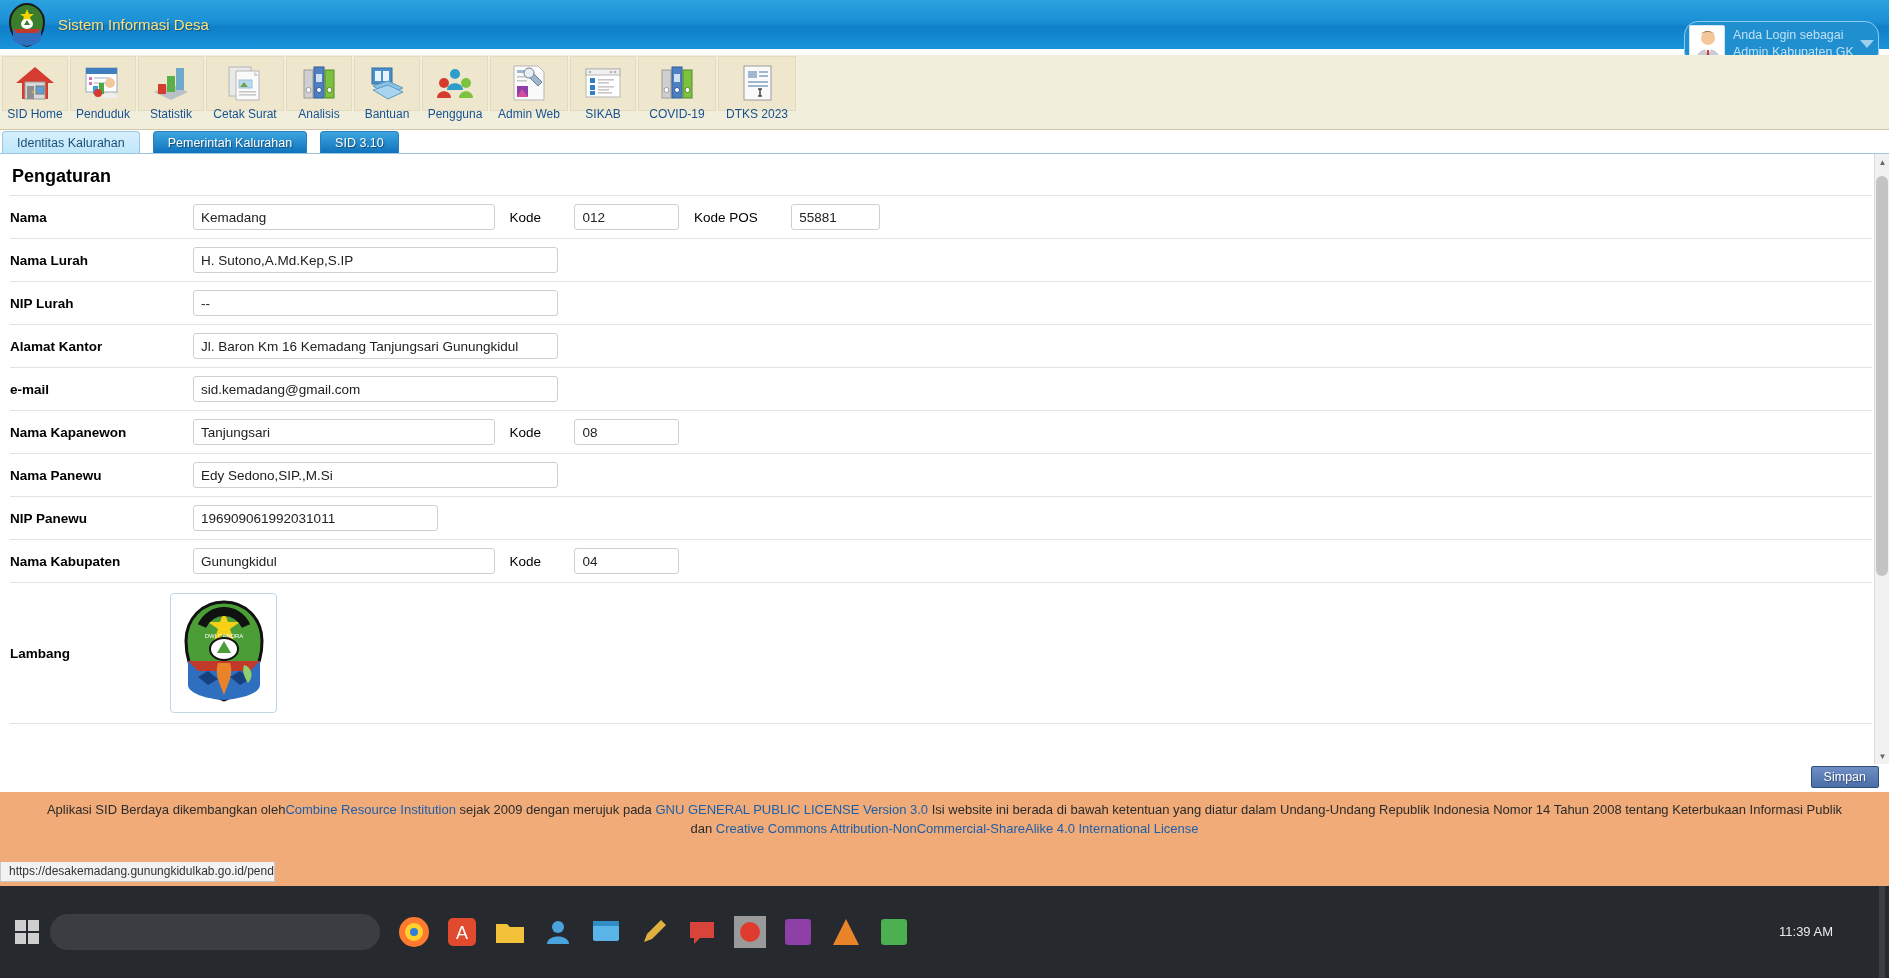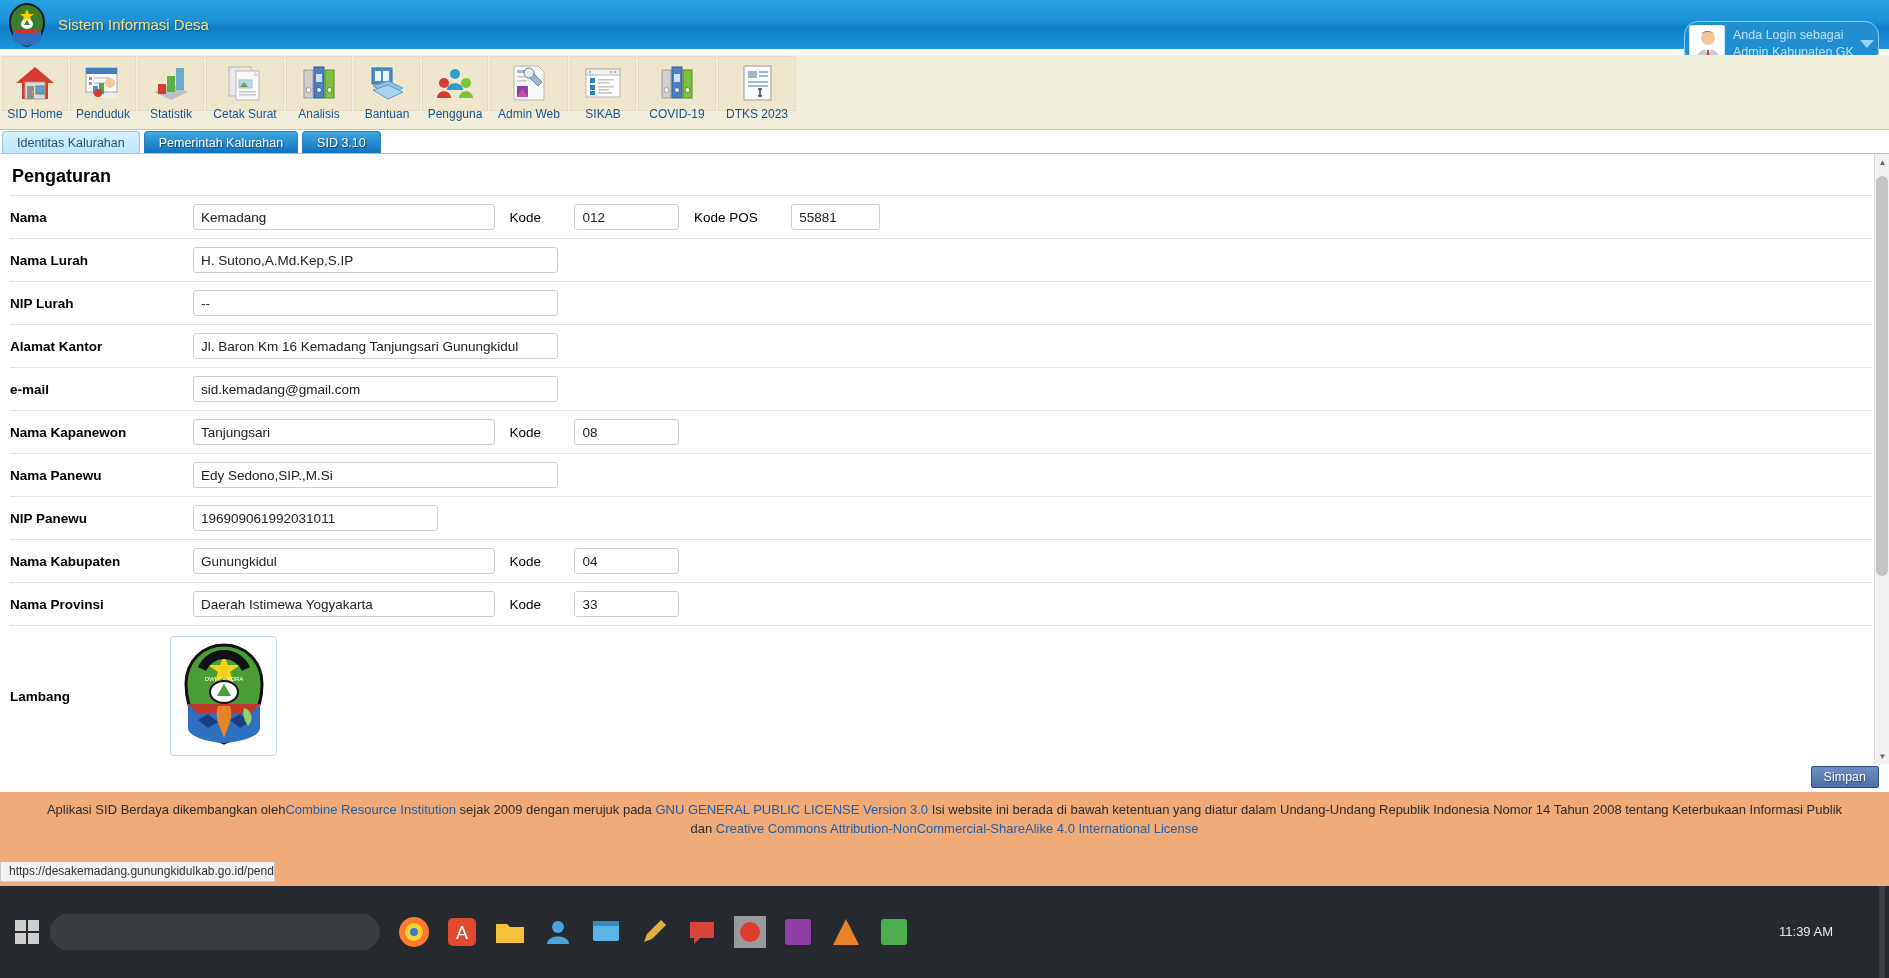--- a/index.html
+++ b/index.html
@@ -78,21 +78,21 @@
     border-bottom: 1px solid #9cc7e0;
     display: flex; align-items: flex-end; padding-left: 2px;
   }
   .tab {
     height: 22px; padding: 0 14px;
     display: flex; align-items: center;
     font-size: 12.5px; color: #ffffff;
     background: linear-gradient(to bottom, #3ea6e0, #0f72bd);
     border: 1px solid #2b7fb8; border-bottom: none;
     border-radius: 4px 4px 0 0;
-    margin-right: 4px; cursor: pointer;
+    margin-right: 13px; cursor: pointer;
     text-shadow: 1px 1px 1px rgba(0,0,0,0.45);
   }
   .tab.active {
     background: linear-gradient(to bottom, #d7f0fd, #bfe6fb);
     color: #1b4f77; text-shadow: none; border-color: #9cc7e0;
   }
 
   
   .page {
     position: absolute; left: 0; top: 154px;
@@ -478,28 +478,20 @@
 
     <tr>
       <td class="lbl">Nama Kabupaten</td>
       <td>
         <span class="inp w-big">Gunungkidul</span>
         <span class="sub-lbl">Kode</span>
         <span class="inp w-code">04</span>
       </td>
     </tr>
 
-    <tr>
-      <td class="lbl">Nama Provinsi</td>
-      <td>
-        <span class="inp w-big">Daerah Istimewa Yogyakarta</span>
-        <span class="sub-lbl">Kode</span>
-        <span class="inp w-code">33</span>
-      </td>
-    </tr>
 
     <tr>
       <td class="lbl">Lambang</td>
       <td style="padding:10px 0;">
         <div class="lambang-box">
           <span>
             <svg width="92" height="104" viewBox="0 0 92 104">
               <path d="M46 3 C68 3 84 20 84 42 C84 72 66 95 46 101 C26 95 8 72 8 42 C8 20 24 3 46 3 Z" fill="#4b9e36" stroke="#111" stroke-width="3"></path>
               <polygon points="46,12 50,23 62,23 52,30 56,42 46,35 36,42 40,30 30,23 42,23" fill="#f7d117"></polygon>
               <path d="M24 27 A24 24 0 0 1 68 27" fill="none" stroke="#111" stroke-width="9"></path>

